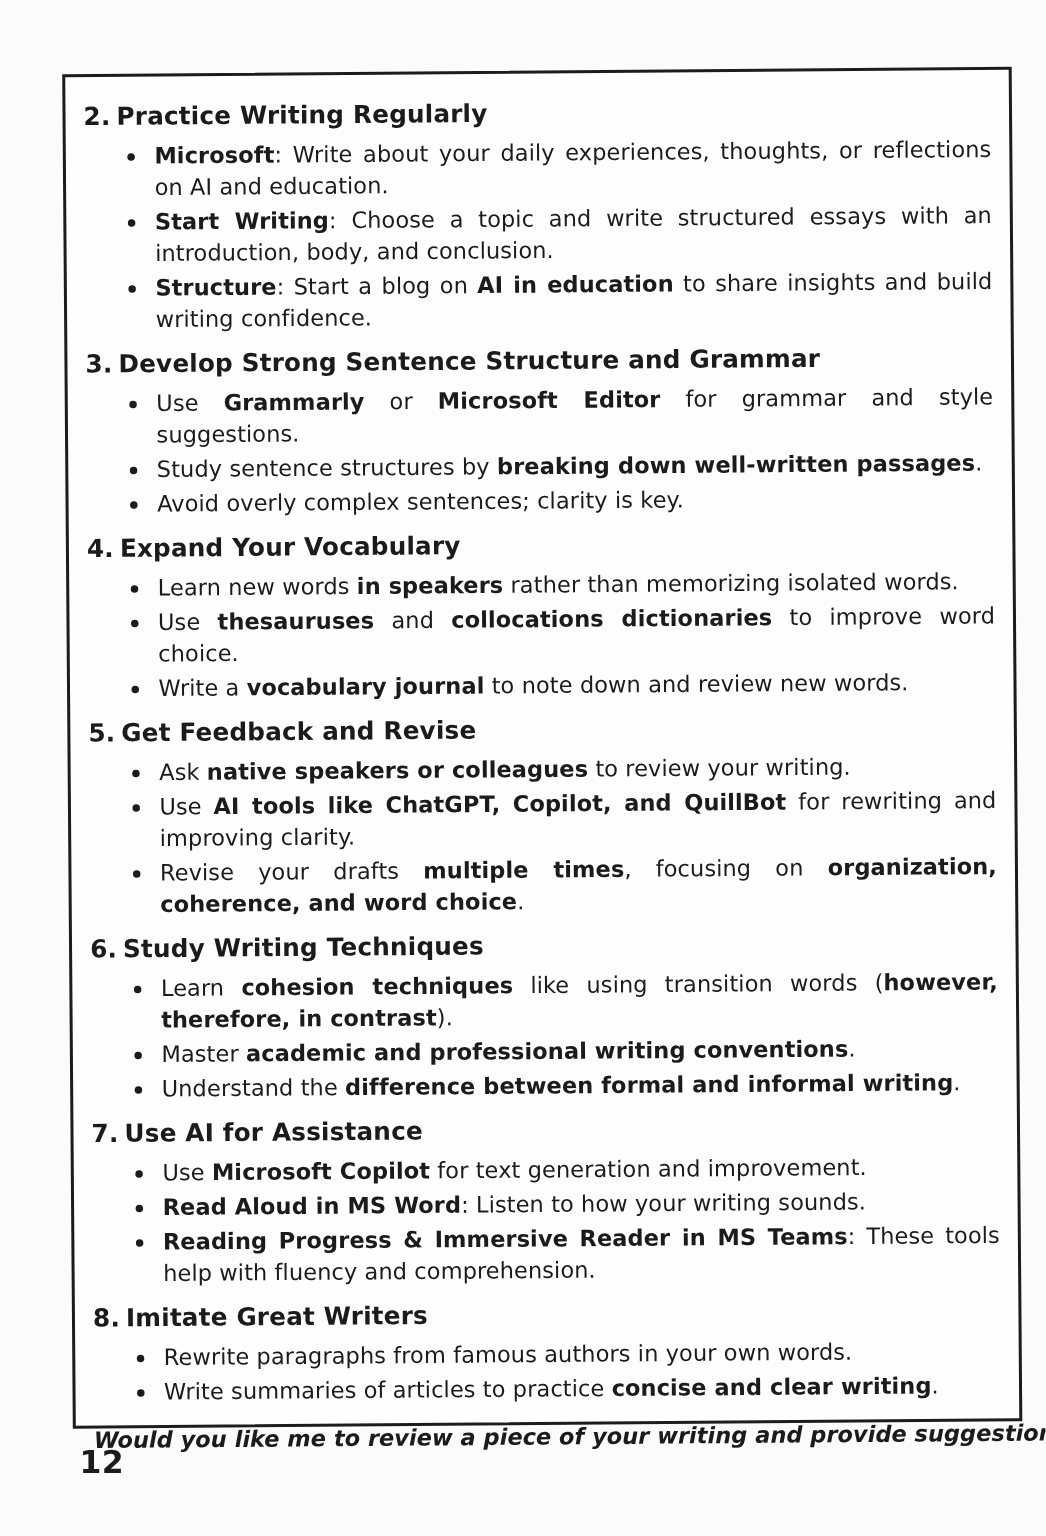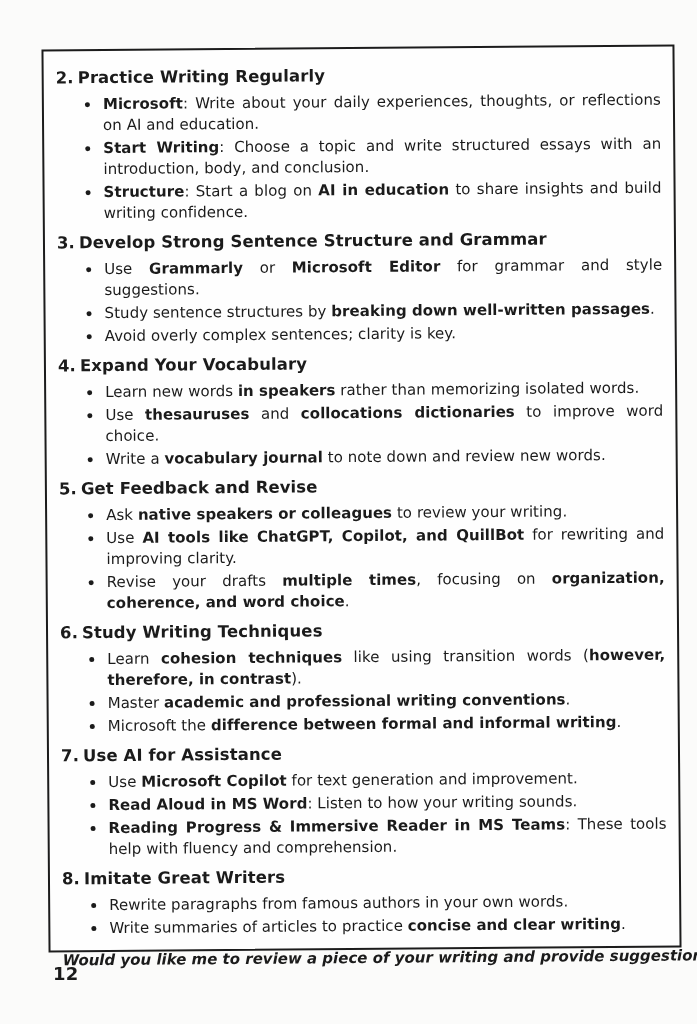--- a/index.html
+++ b/index.html
@@ -80,21 +80,21 @@
     font-style: italic;
     font-weight: bold;
     line-height: 22px;
     margin: 3px 0 4px 0;
     white-space: nowrap;
   }
   .page-number {
     position: absolute;
     left: 53px;
     top: 963px;
-    font-size: 18px;
+    font-size: 21px;
     font-weight: bold;
     letter-spacing: 0.3px;
   }
 </style>
 </head>
 <body>
 
 <div class="page">
   <div class="content-box">
     <div class="sections">
@@ -196,21 +196,21 @@
     <span class="bullet-text"><span>Learn </span><b>cohesion techniques</b><span> like using transition words (</span><b>however, therefore, in contrast</b><span>).</span></span>
   </li>
 
   <li class="bullet-item">
     <span class="bullet-dot"></span>
     <span class="bullet-text"><span>Master </span><b>academic and professional writing conventions</b><span>.</span></span>
   </li>
 
   <li class="bullet-item">
     <span class="bullet-dot"></span>
-    <span class="bullet-text"><span>Microsoft the </span><b>difference between formal and informal writing</b><span>.</span></span>
+    <span class="bullet-text"><span>Understand the </span><b>difference between formal and informal writing</b><span>.</span></span>
   </li>
 </ul>
   </section>
 
   <section class="section">
     <h2 class="section-heading">
       <span class="section-number">7. </span><span class="section-title">Use AI for Assistance</span>
     </h2>
     <ul class="bullet-list">
   <li class="bullet-item">

